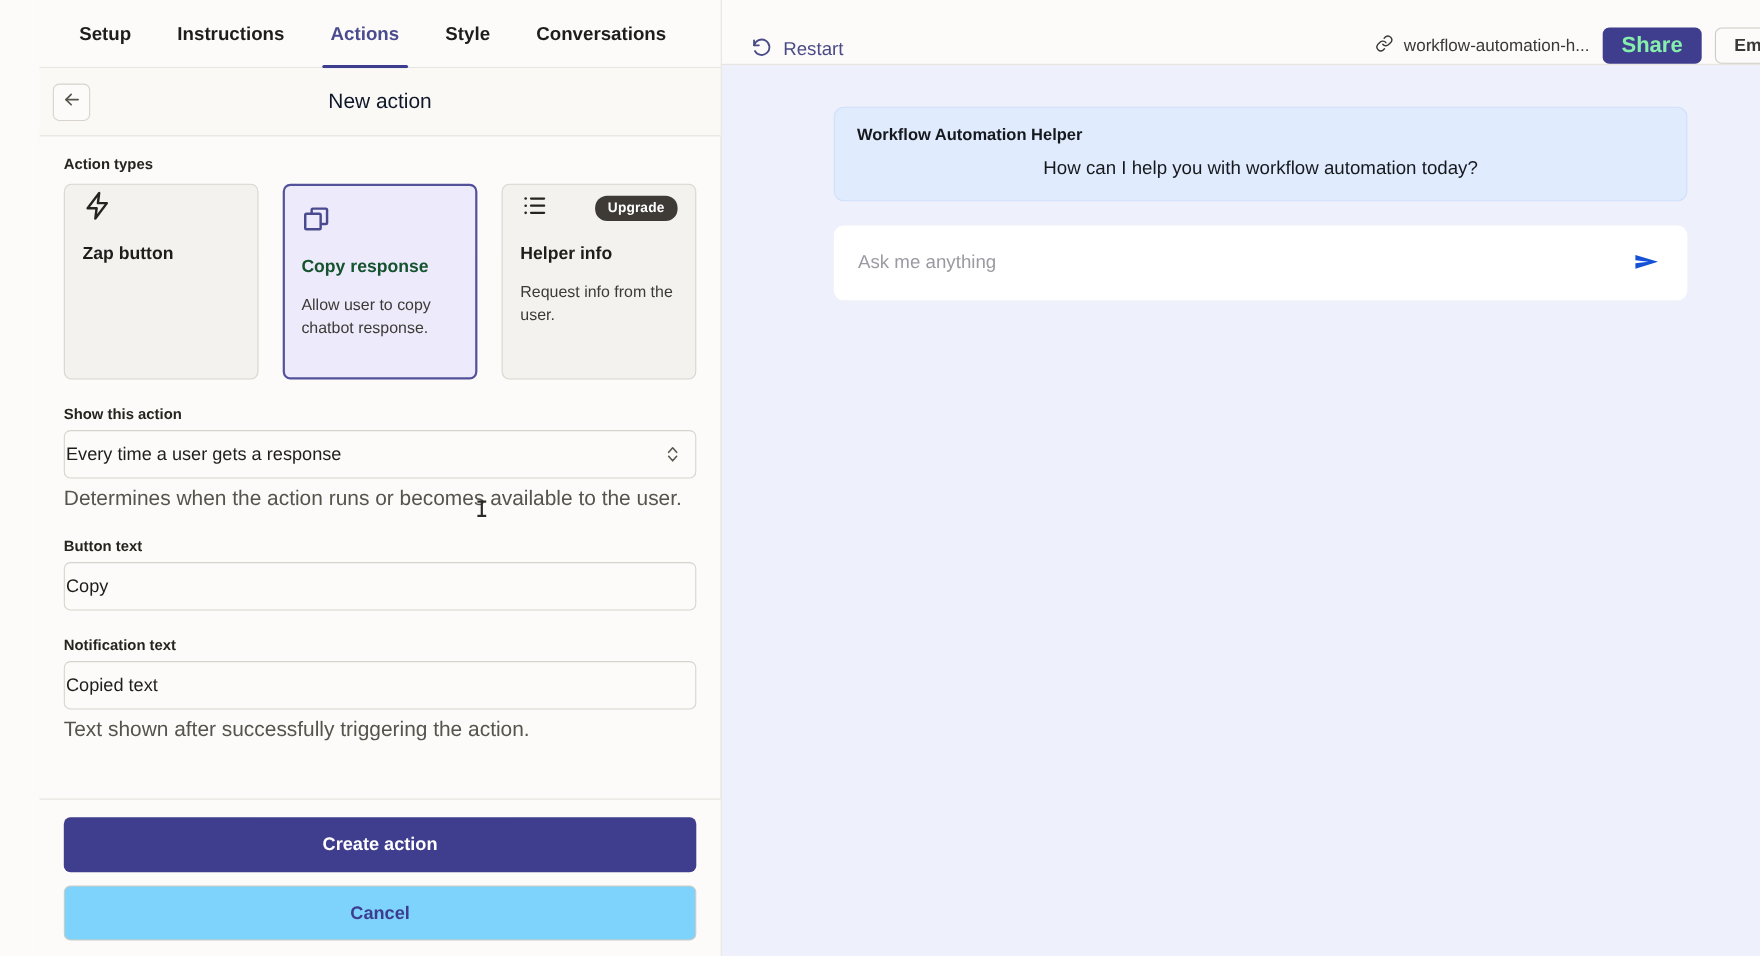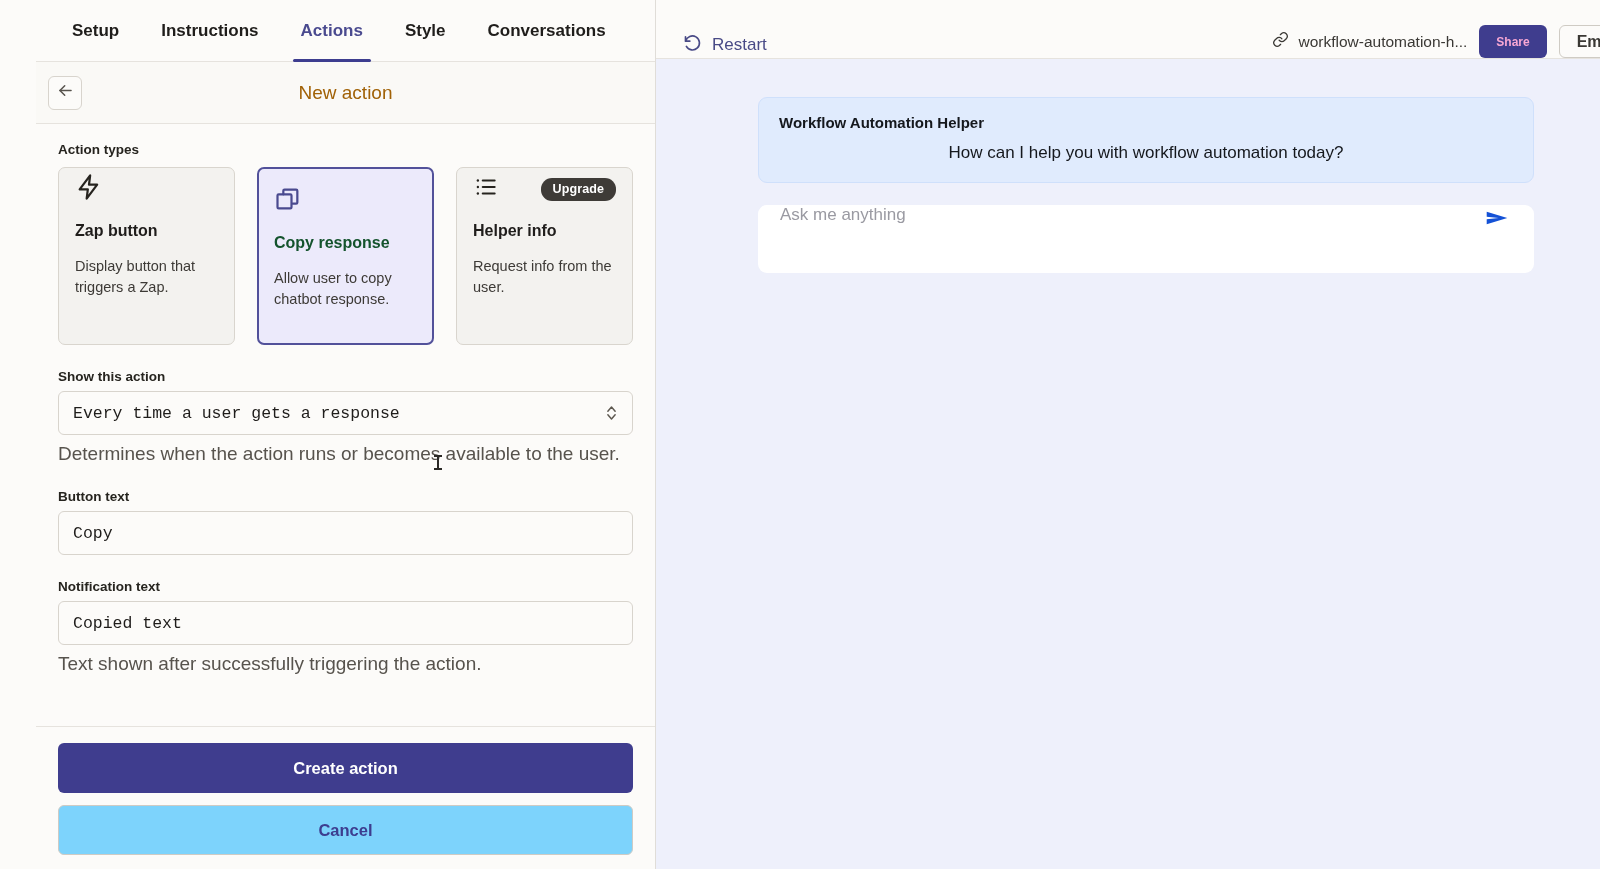--- a/index.html
+++ b/index.html
@@ -49,21 +49,21 @@
   }
   .backbtn {
     width: 34px; height: 34px;
     border: 1px solid #d8d4cd; border-radius: 6px;
     background: #fcfbf9;
     display: flex; align-items: center; justify-content: center;
     cursor: pointer;
   }
   .subheader-title {
     position: absolute; left: 0; right: 0; text-align: center;
-    font-size: 19px; color: #a16207; pointer-events: none;
+    font-size: 19px; color: #0f172a; pointer-events: none;
   }
 
   .scrollarea {
     flex: 1 1 auto; overflow: hidden;
     padding: 18px 22px 0 22px;
   }
   .section-label {
     font-size: 13.5px; font-weight: bold; color: #26241f;
     margin-bottom: 10px;
   }
@@ -94,23 +94,23 @@
   .card-title { font-size: 16px; font-weight: bold; color: #1f1d1b; margin-bottom: 16px; }
   .card.selected .card-title { color: #14532d; }
   .card-desc { font-size: 14.5px; color: #3d3a36; line-height: 1.48; }
 
   .field-group { margin-top: 24px; }
   .field-label { font-size: 13.5px; font-weight: bold; color: #26241f; margin-bottom: 7px; }
   .field-input {
     width: 100%; height: 44px;
     border: 1px solid #d8d4cd; border-radius: 6px;
     background: #fcfbf9;
-    font-family: Liberation Mono, monospace;
+    font-family: Liberation Sans, sans-serif;
     font-size: 16.5px; color: #1f1d1b;
-    padding: 0 14px;
+    padding: 0 1px;
     display: flex; align-items: center;
     position: relative;
   }
   .field-input input {
     border: none; outline: none; background: transparent;
     font-family: inherit; font-size: 16.5px; color: #1f1d1b;
     width: 100%; padding: 0;
   }
   .select-chevrons {
     position: absolute; right: 14px; top: 50%; transform: translateY(-50%);
@@ -161,25 +161,25 @@
   .header-right {
     margin-left: auto; display: flex; align-items: center; gap: 12px;
     padding-right: 0;
   }
   .url-chip {
     display: flex; align-items: center; gap: 9px;
     font-size: 15.5px; color: #3a3834; cursor: pointer;
     white-space: nowrap;
   }
   .btn-share {
-    background: #3f3d8e; color: #f9a8d4;
+    background: #3f3d8e; color: #86efac;
     border: none; border-radius: 6px;
     height: 33px; padding: 0 17px;
     font-family: "Liberation Sans", sans-serif;
-    font-size: 12px; font-weight: bold; cursor: pointer;
+    font-size: 20px; font-weight: bold; cursor: pointer;
   }
   .btn-embed {
     background: #fcfbf9; color: #3a3834;
     border: 1px solid #cfcbc4; border-radius: 6px;
     height: 33px; padding: 0 17px;
     font-family: "Liberation Sans", sans-serif;
     font-size: 16px; font-weight: bold; cursor: pointer;
     margin-right: -12px;
   }
 
@@ -189,21 +189,21 @@
     background: #e0ebfd; border: 1px solid #cfe0fb;
     border-radius: 9px;
     padding: 16px 20px 19px 20px;
   }
   .bubble-name { font-size: 15px; font-weight: bold; color: #15181d; margin-bottom: 12px; }
   .bubble-text { font-size: 17px; color: #15181d; text-align: center; }
   .composer {
     margin-top: 22px;
     background: #ffffff; border-radius: 9px;
     height: 68px;
-    display: flex; align-items: flex-start;
+    display: flex; align-items: center;
     padding: 0 22px;
   }
   .composer input {
     flex: 1 1 auto; border: none; outline: none;
     font-family: "Liberation Sans", sans-serif;
     font-size: 17px; color: #15181d; background: transparent;
   }
   .composer input::placeholder { color: #9a9aa2; }
   .send-btn {
     background: none; border: none; cursor: pointer;
@@ -267,21 +267,20 @@
 
         <div class="card">
           <div class="card-icon-row">
             <span>
               <svg width="28" height="28" viewBox="0 0 24 24" fill="none" stroke="#26241f" stroke-width="1.9" stroke-linecap="round" stroke-linejoin="round">
                 <polygon points="13 2 4 14 11 14 10 22 19 10 12 10 13 2"></polygon>
               </svg>
             </span>
           </div>
           <div class="card-title">Zap button</div>
-          <div class="card-desc">Display button that triggers a Zap.</div>
         </div>
 
         <div class="card selected">
           <div class="card-icon-row">
             <span>
               <svg width="28" height="28" viewBox="0 0 24 24" fill="none" stroke="#4a4a8f" stroke-width="1.9" stroke-linecap="round" stroke-linejoin="round">
                 <rect x="3" y="8" width="12" height="12" rx="1"></rect>
                 <path d="M8 8V5a1 1 0 0 1 1-1h10a1 1 0 0 1 1 1v10a1 1 0 0 1-1 1h-3"></path>
               </svg>
             </span>

